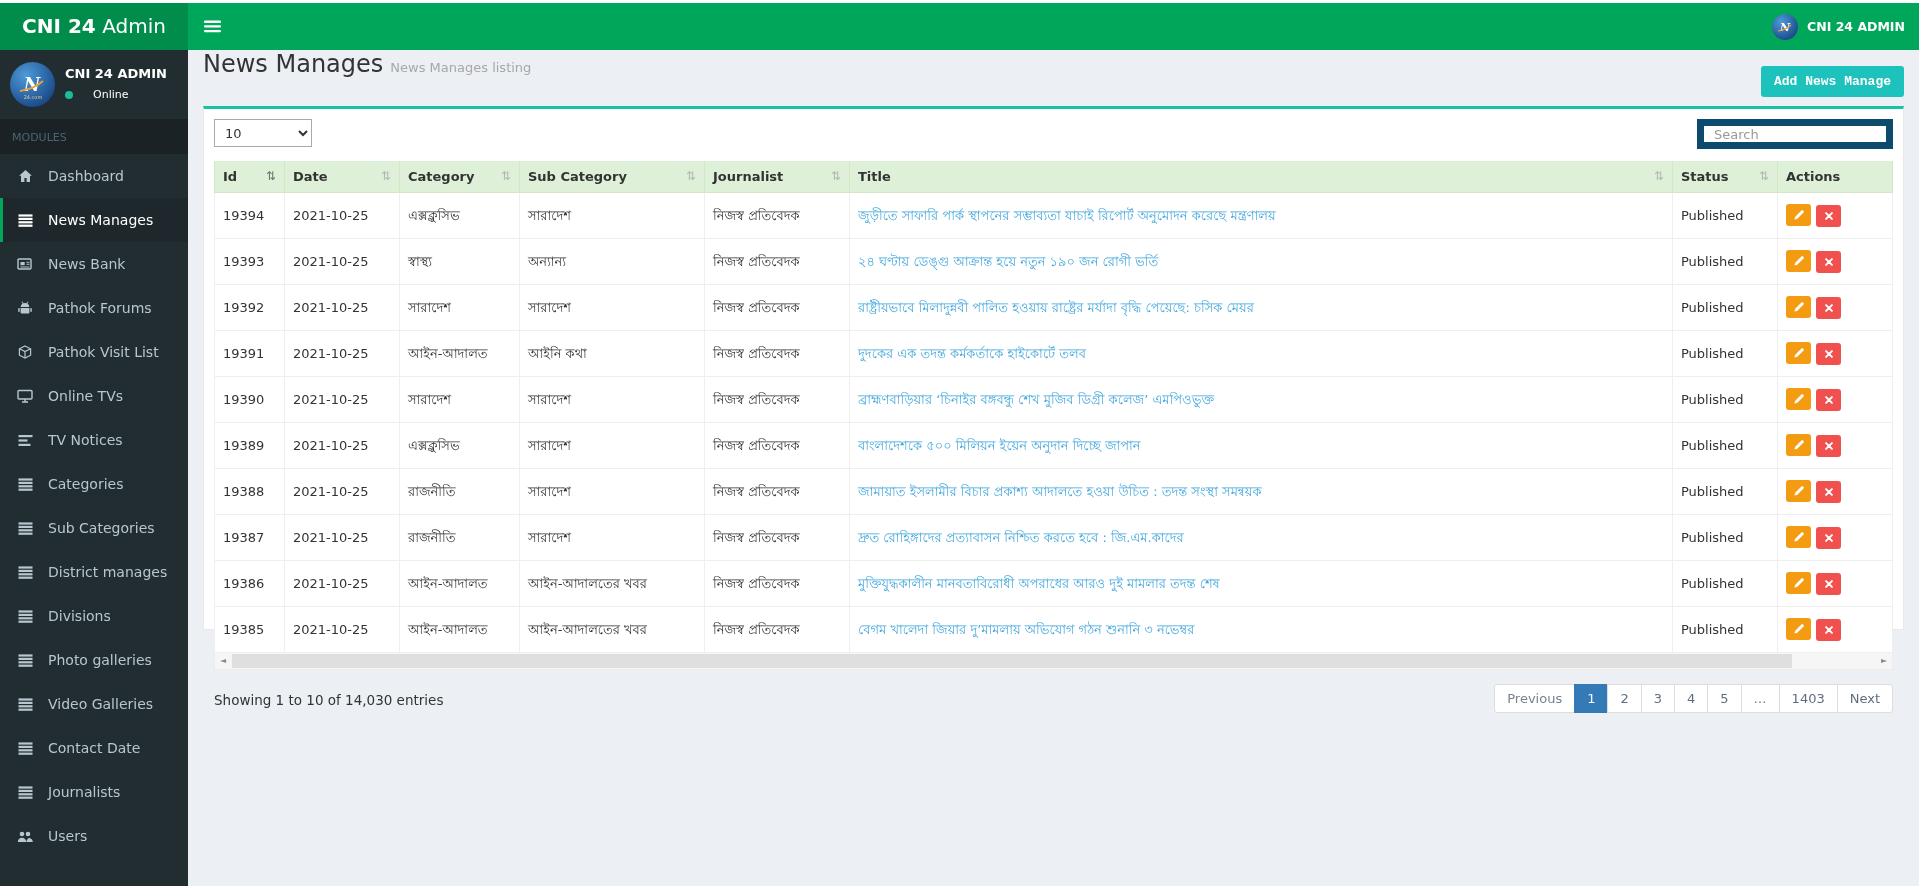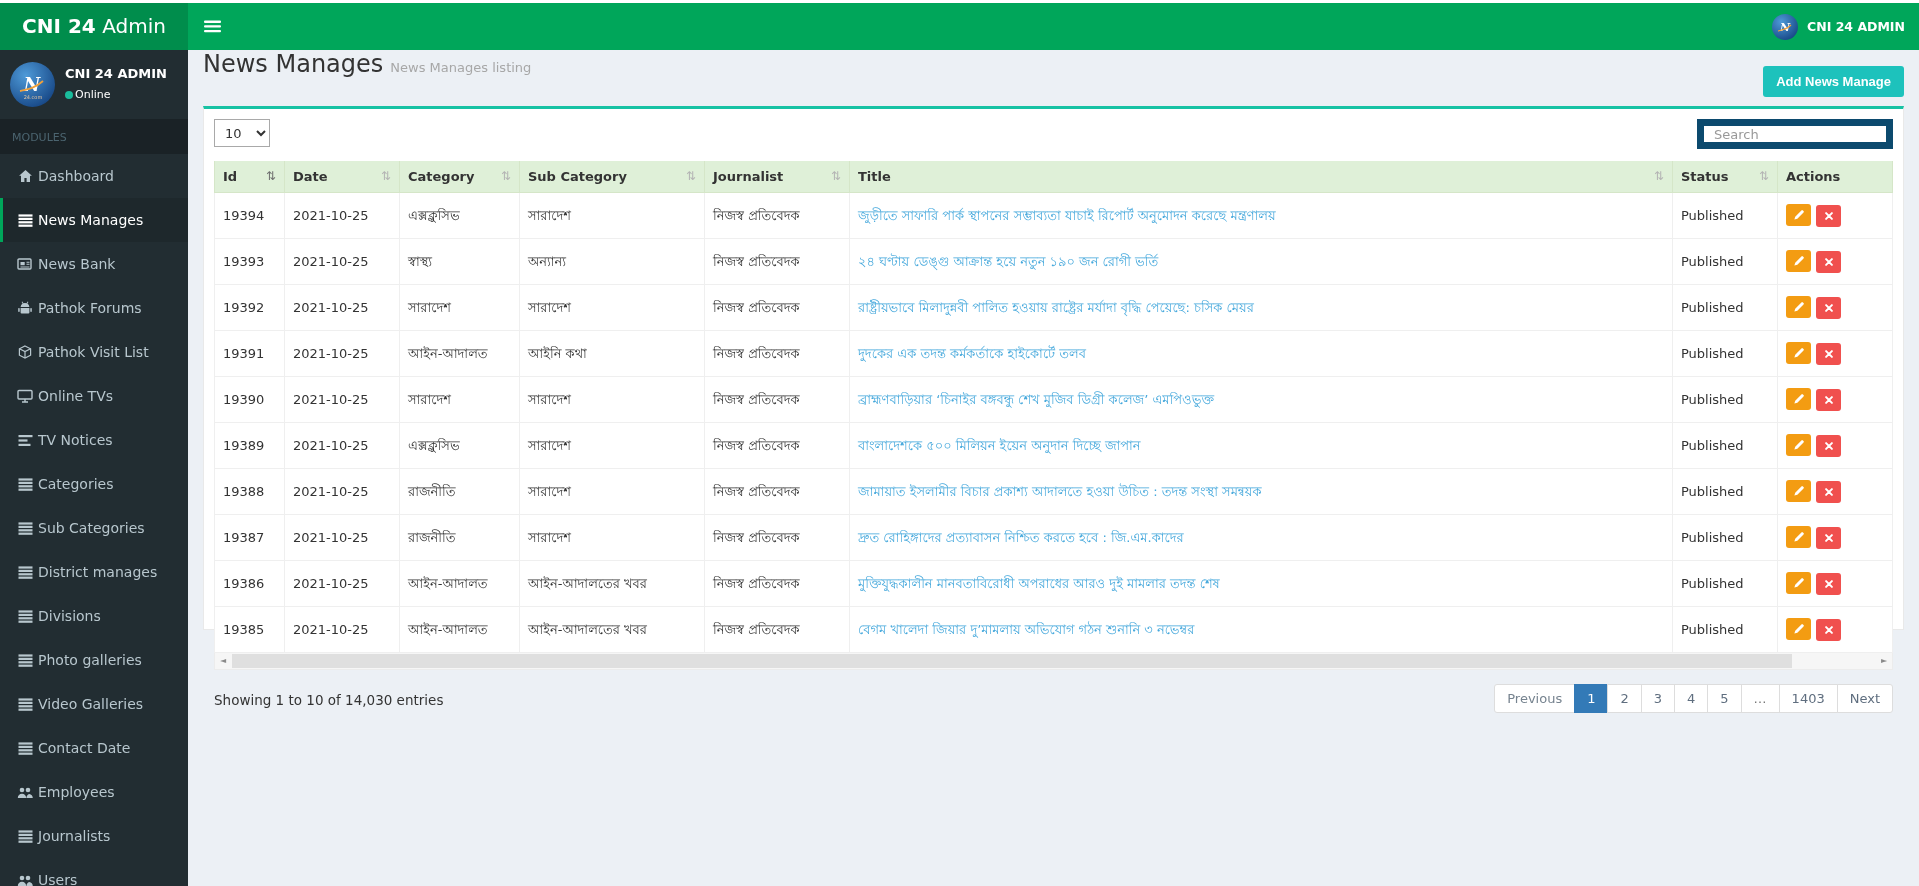--- a/index.html
+++ b/index.html
@@ -12,36 +12,36 @@
 .navbar{position:absolute;top:3px;left:0;right:0;height:47px;background:#00a65a;z-index:10}
 .logo{position:absolute;left:0;top:0;width:188px;height:47px;background:#008d4c;color:#fff;text-align:center;line-height:47px;font-size:20px;cursor:pointer}
 .logo b{font-weight:bold}
 .hamburger{position:absolute;left:188px;top:0;width:48px;height:47px;display:flex;align-items:center;justify-content:center;cursor:pointer;color:#fff}
 .user-menu{position:absolute;right:14px;top:0;height:47px;display:flex;align-items:center;gap:9px;color:#fff;font-size:12.5px;font-weight:bold;cursor:pointer}
 
 .sidebar{position:absolute;left:0;top:50px;bottom:0;width:188px;background:#222d32;z-index:5}
 .user-panel{display:flex;gap:10px;padding:12px 10px;align-items:flex-start}
 .user-panel .info{padding-top:4px}
 .user-name{color:#fff;font-size:13px;font-weight:bold;margin-bottom:7px}
-.user-status{color:#fff;font-size:11px;display:flex;align-items:center;gap:2px}
+.user-status{color:#fff;font-size:11px;display:flex;align-items:center;gap:20px}
 .dot{width:8px;height:8px;border-radius:50%;background:#1abc9c}
 .modules-header{padding:12px 12px 10px;color:#4b646f;background:#1a2226;font-size:11px}
 .menu{list-style:none}
-.menu li{height:44px;display:flex;align-items:center;gap:4px;padding-left:13px;border-left:3px solid transparent;color:#b8c7ce;font-size:14px;cursor:pointer}
+.menu li{height:44px;display:flex;align-items:center;gap:14px;padding-left:13px;border-left:3px solid transparent;color:#b8c7ce;font-size:14px;cursor:pointer}
 .menu li.active{background:#1e282c;border-left-color:#00a65a;color:#fff}
 .menu .mi{width:18px;display:inline-flex;justify-content:center}
 
 .content{position:absolute;left:188px;top:50px;right:0;bottom:0;background:#ecf0f5;overflow:hidden}
 .content-header{position:relative;padding:0 15px 10px;height:56px}
 .content-header h1{display:inline;font-size:24px;font-weight:normal;color:#333}
 .content-header small{font-size:13px;color:#a7a7a7;margin-left:7px}
-.add-btn{position:absolute;right:15px;top:16px;background:#1dc2bc;color:#fff;border:none;font-weight:bold;font-size:13px;padding:8px 13px;border-radius:3px;cursor:pointer;font-family:Liberation Sans, sans-serif}
+.add-btn{position:absolute;right:15px;top:16px;background:#1dc2bc;color:#fff;border:none;font-weight:bold;font-size:13px;padding:8px 13px;border-radius:3px;cursor:pointer;font-family:Liberation Mono, monospace}
 .box{margin:0 15px;background:#fff;border:1px solid #e9e9e9;border-top:3px solid #17c2a4;height:524px;padding:10px;position:relative}
 .toolbar{height:32px;position:relative}
-.page-size{width:56px;height:28px;font-size:13px;font-family:inherit;color:#333;border:1px solid #a9a9a9;background:#fff;padding-left:6px}
+.page-size{width:98px;height:28px;font-size:13px;font-family:inherit;color:#333;border:1px solid #a9a9a9;background:#fff;padding-left:6px}
 .search{position:absolute;right:0;top:0;width:196px;height:30px;border:7px solid #0c4a6e;padding:4px 10px;font-size:13px;font-family:inherit;color:#333;background:#fff}
 .search::placeholder{color:#999}
 
 table{width:100%;border-collapse:collapse;margin-top:10px;table-layout:fixed}
 th{background:#dff0d8;font-size:13px;font-weight:bold;color:#333;text-align:left;padding:8px;border:1px solid #d5e6c8;border-top:none;white-space:nowrap;overflow:hidden;cursor:pointer}
 th .sort{float:right;color:#b3b3b3;font-size:12px;font-weight:normal}
 th .sort.active{color:#6d6d6d}
 td{font-size:13px;color:#333;padding:11px 8px;border:1px solid #efefef;white-space:nowrap;overflow:hidden;line-height:14px;background:#fff}
 td.title a{color:#45a8dc;text-decoration:none;cursor:pointer}
 .abtn{display:inline-flex;width:25px;height:22px;align-items:center;justify-content:center;border:none;border-radius:3px;cursor:pointer;margin-right:5px;color:#fff}
@@ -262,30 +262,20 @@
             <rect y="0.4" width="14" height="2.2"></rect>
             <rect y="3.8" width="14" height="2.2"></rect>
             <rect y="7.2" width="14" height="2.2"></rect>
             <rect y="10.6" width="14" height="2.2"></rect>
           </svg>
         </span>
         <span>Contact Date</span>
       </li>
       <li>
         <span class="mi">
-          <svg width="16" height="13" viewBox="0 0 16 13" fill="currentColor">
-            <circle cx="5" cy="4" r="2.3"></circle>
-            <circle cx="11" cy="4" r="2.3"></circle>
-            <path d="M.8 12c0-2.4 1.8-4.2 4.2-4.2S9.2 9.6 9.2 12zM9.4 12c.1-2 1.2-3.6 2.8-4 2.1.2 3.6 1.9 3.6 4z"></path>
-          </svg>
-        </span>
-        <span>Employees</span>
-      </li>
-      <li>
-        <span class="mi">
           <svg width="15" height="13" viewBox="0 0 14 13" fill="currentColor">
             <rect y="0.4" width="14" height="2.2"></rect>
             <rect y="3.8" width="14" height="2.2"></rect>
             <rect y="7.2" width="14" height="2.2"></rect>
             <rect y="10.6" width="14" height="2.2"></rect>
           </svg>
         </span>
         <span>Journalists</span>
       </li>
       <li>

